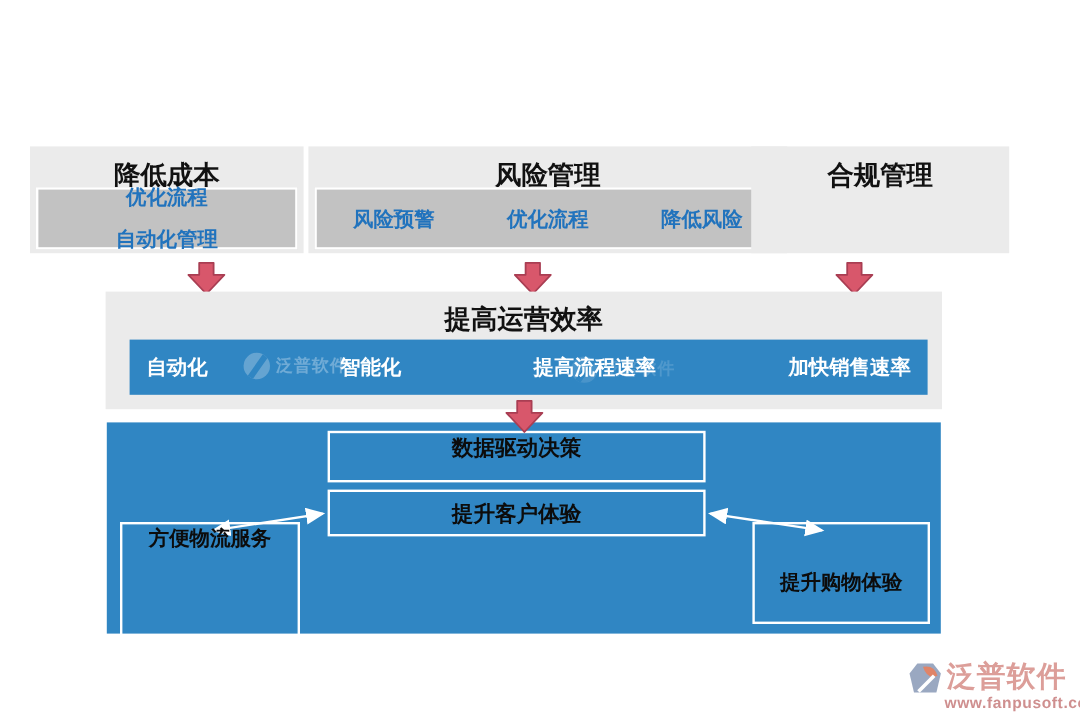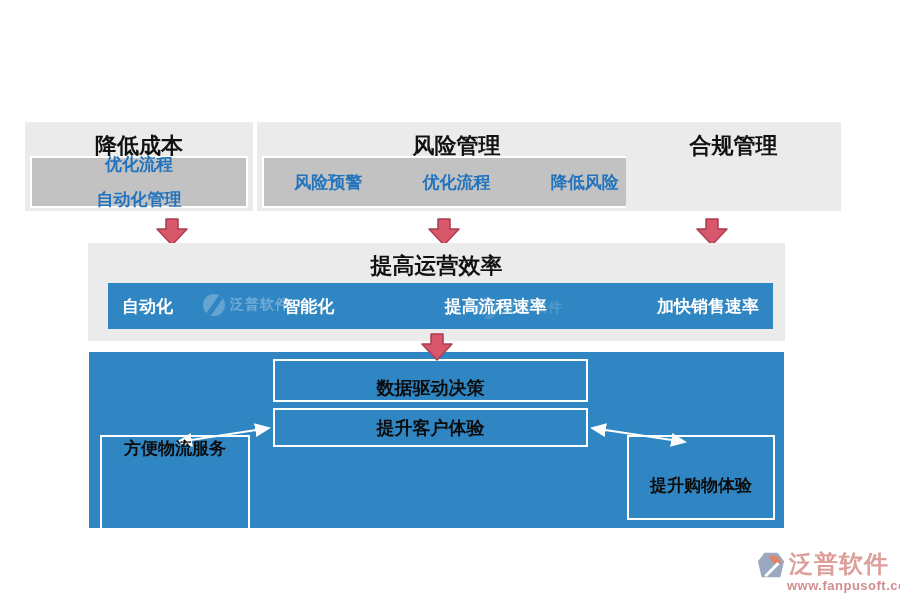--- a/index.html
+++ b/index.html
@@ -56,21 +56,21 @@
   .wm-1{left:95px;top:11px;opacity:.38;}
   .wm-2{left:368px;top:14px;opacity:.18;}
   .wm-circle{width:22px;height:22px;border-radius:50%;background:#bcd6ea;position:relative;overflow:hidden;flex:0 0 auto;}
   .wm-circle::after{content:"";position:absolute;left:9px;top:-3px;width:5px;height:30px;background:var(--blue);transform:rotate(35deg);}
 
   .blue-panel{position:absolute;left:89px;top:352px;width:695px;height:176px;background:var(--blue);}
   .outcome-box{
     position:absolute;border:2px solid #fff;color:#0c0c0c;font-weight:bold;font-size:18px;
     display:flex;justify-content:center;white-space:nowrap;
   }
-  .box-data{left:184px;top:7px;width:315px;height:43px;align-items:flex-end;}
+  .box-data{left:184px;top:7px;width:315px;height:43px;align-items:flex-start;}
   .box-customer{left:184px;top:56px;width:315px;height:39px;align-items:center;}
   .box-logistics{left:11px;top:83px;width:150px;height:105px;align-items:flex-start;padding-top:0;font-size:17px;}
   .box-shopping{left:538px;top:83px;width:148px;height:85px;align-items:center;padding-top:16px;font-size:17px;}
   .connectors{position:absolute;left:0;top:0;width:695px;height:176px;}
 
   .brand{position:absolute;left:757px;top:548px;width:140px;height:48px;}
   .brand-icon{position:absolute;left:0;top:3px;}
   .brand-name{position:absolute;left:32px;top:0;font-size:24px;font-weight:bold;color:var(--brand-pink);letter-spacing:1px;white-space:nowrap;}
   .brand-url{position:absolute;left:30px;top:30px;font-size:13px;font-weight:bold;color:var(--url-pink);letter-spacing:.5px;white-space:nowrap;}
 </style>

